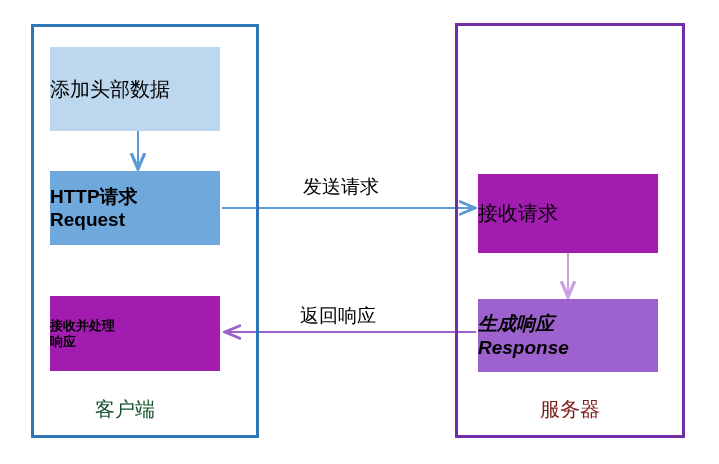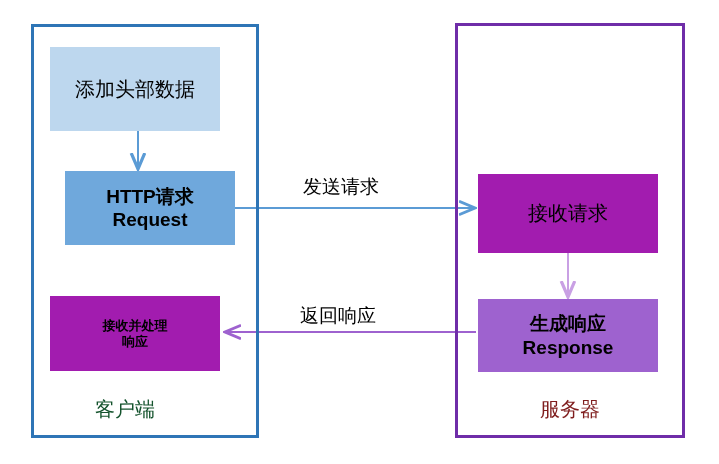--- a/index.html
+++ b/index.html
@@ -40,42 +40,42 @@
     height: 415px;
     border: 3px solid #6f2da8;
   }
 
   
   .node {
     position: absolute;
     box-sizing: border-box;
     display: flex;
     flex-direction: column;
-    align-items: center;
+    align-items: flex-start;
     justify-content: center;
     text-align: center;
     color: #000000;
     line-height: 1.22;
   }
   .node .line1,
   .node .line2 {
     display: block;
     white-space: nowrap;
   }
 
   #node-add-header {
     left: 50px;
     top: 47px;
     width: 170px;
     height: 84px;
     background: #bdd7ee;
     font-size: 20px;
   }
   #node-http-request {
-    left: 65px;
+    left: 50px;
     top: 171px;
     width: 170px;
     height: 74px;
     background: #6fa8dc;
     font-size: 19px;
     font-weight: bold;
   }
   #node-handle-response {
     left: 50px;
     top: 296px;
@@ -94,20 +94,21 @@
     font-size: 20px;
   }
   #node-generate-response {
     left: 478px;
     top: 299px;
     width: 180px;
     height: 73px;
     background: #9e62cf;
     font-size: 19px;
     font-weight: bold;
+    font-style: italic;
   }
 
   
   .caption {
     position: absolute;
     font-size: 20px;
     white-space: nowrap;
   }
   #caption-client {
     left: 31px;

